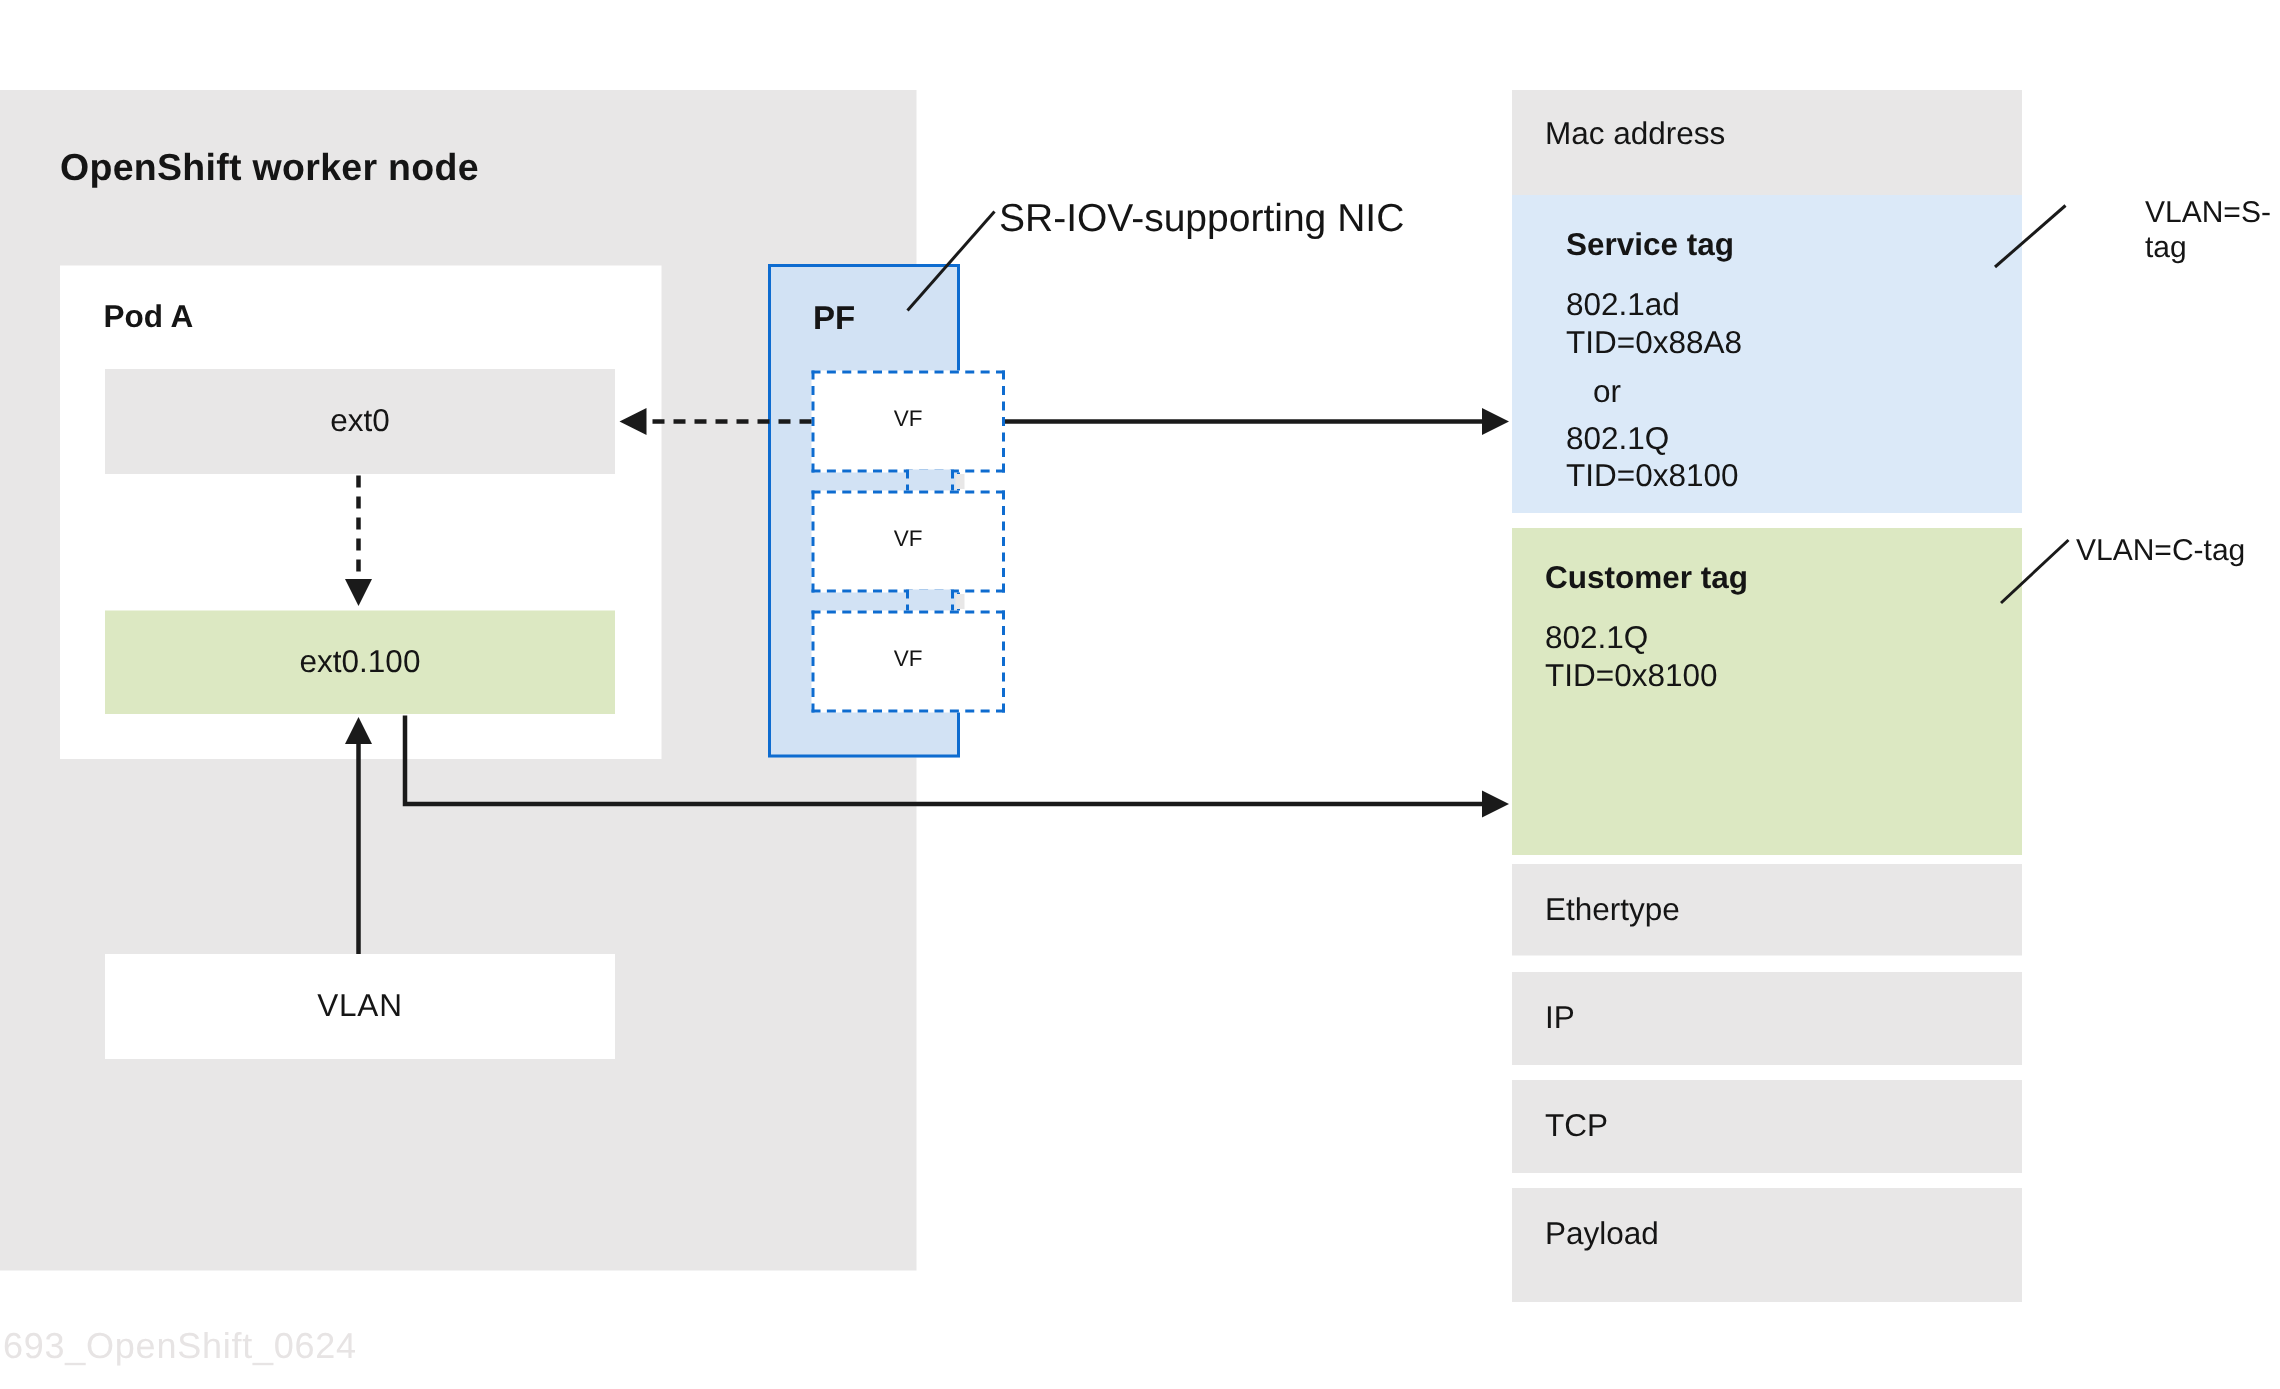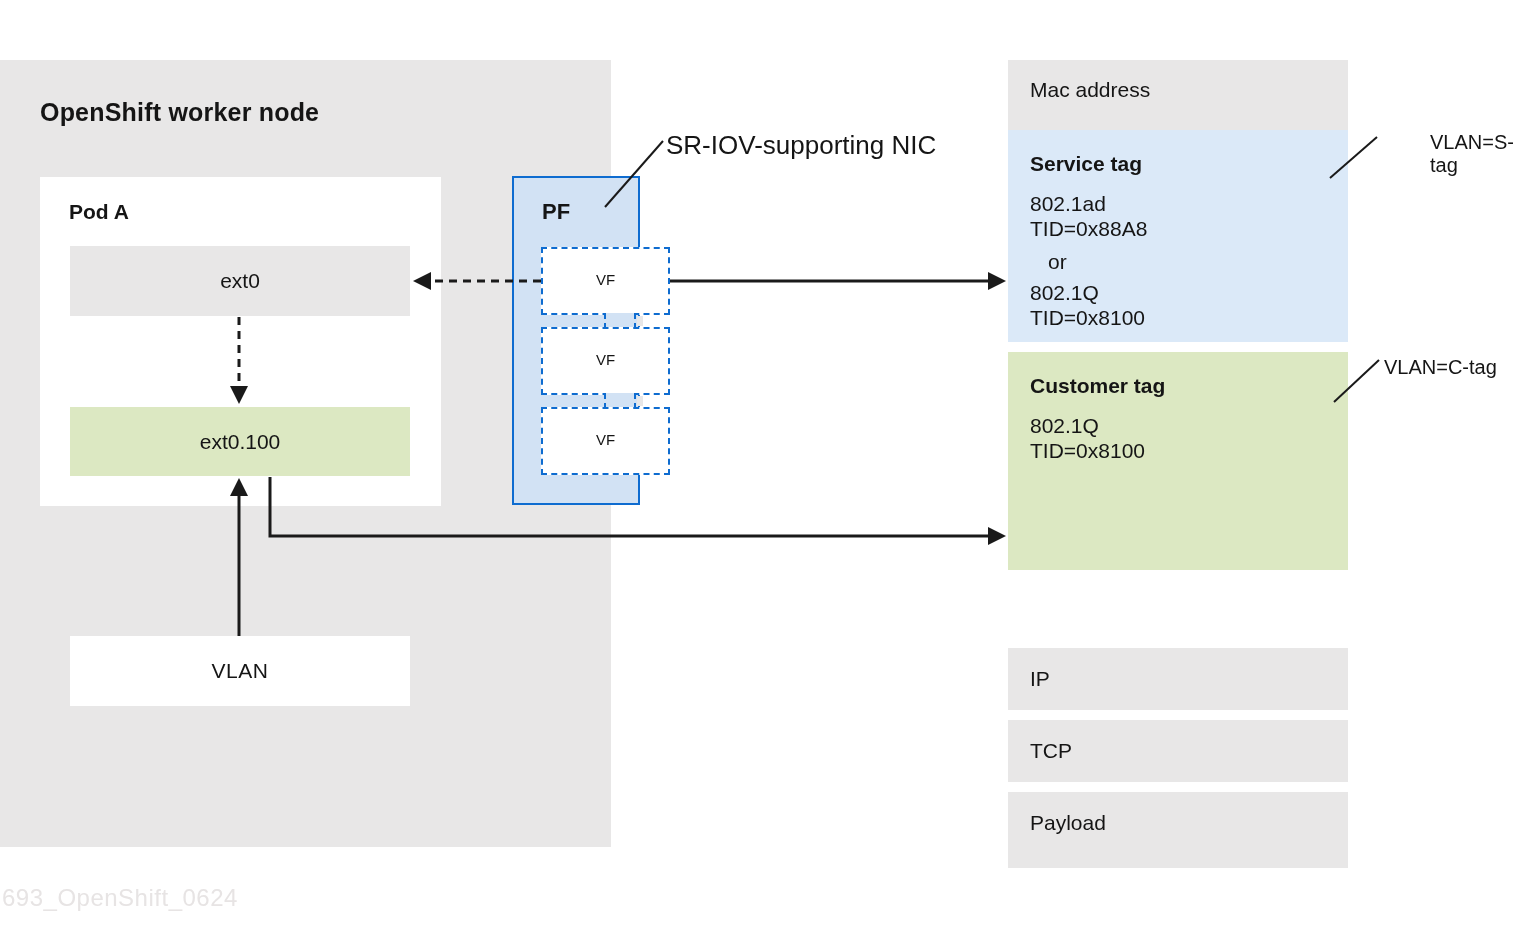--- a/index.html
+++ b/index.html
@@ -25,21 +25,21 @@
   .vf1{top:247px;} .vf2{top:327px;} .vf3{top:407px;}
   .vf-tab{left:604px;width:32px;height:16px;background:#d2e2f4;border-left:2px dashed #0e6cd0;border-right:2px dashed #0e6cd0;box-sizing:border-box;}
   .tab1{top:313px;} .tab2{top:393px;}
   .notch-cover{left:637px;width:6px;height:10px;background:#e8e7e7;}
   .cover1{top:316px;} .cover2{top:396px;}
   .nic-label{left:666px;top:130px;font-size:26px;}
   
   .field{left:1008px;width:340px;background:#e8e7e7;box-sizing:border-box;font-size:21px;}
   .plain{padding-left:22px;}
   .mac{top:60px;height:76px;line-height:60px;}
-  .service{top:130px;height:212px;background:#dbe9f8;padding:21px 22px 0 22px;}
+  .service{top:130px;height:212px;background:#dbe9f8;padding:21px 22px 0 36px;}
   .customer{top:352px;height:218px;background:#dce8c2;padding:21px 22px 0 22px;}
   .ethertype{top:576px;height:61px;line-height:61px;}
   .ip{top:648px;height:62px;line-height:62px;}
   .tcp{top:720px;height:62px;line-height:62px;}
   .payload{top:792px;height:76px;line-height:62px;}
   .field-title{font-weight:bold;font-size:21px;line-height:26px;margin-bottom:14px;}
   .field-line{font-size:21px;line-height:25px;}
   .or-line{margin:8px 0 6px 18px;}
   .tag-note{font-size:20px;}
   .s-tag{left:1384px;top:131px;margin-left:46px;} .c-tag{left:1384px;top:356px;}
@@ -81,20 +81,21 @@
     <div class="field-line">802.1Q</div>
     <div class="field-line">TID=0x8100</div>
   </div>
 
   <div class="abs field customer">
     <div class="field-title">Customer tag</div>
     <div class="field-line">802.1Q</div>
     <div class="field-line">TID=0x8100</div>
   </div>
 
+  <div class="abs field plain ethertype">Ethertype</div>
   <div class="abs field plain tcp">TCP</div>
   <div class="abs field plain ip">IP</div>
   <div class="abs field plain payload">Payload</div>
 
   <div class="abs tag-note s-tag">VLAN=S-tag</div>
   <div class="abs tag-note c-tag">VLAN=C-tag</div>
 
   <div class="abs watermark">693_OpenShift_0624</div>
 
   <svg class="abs overlay" width="1520" height="926" viewBox="0 0 1520 926">

